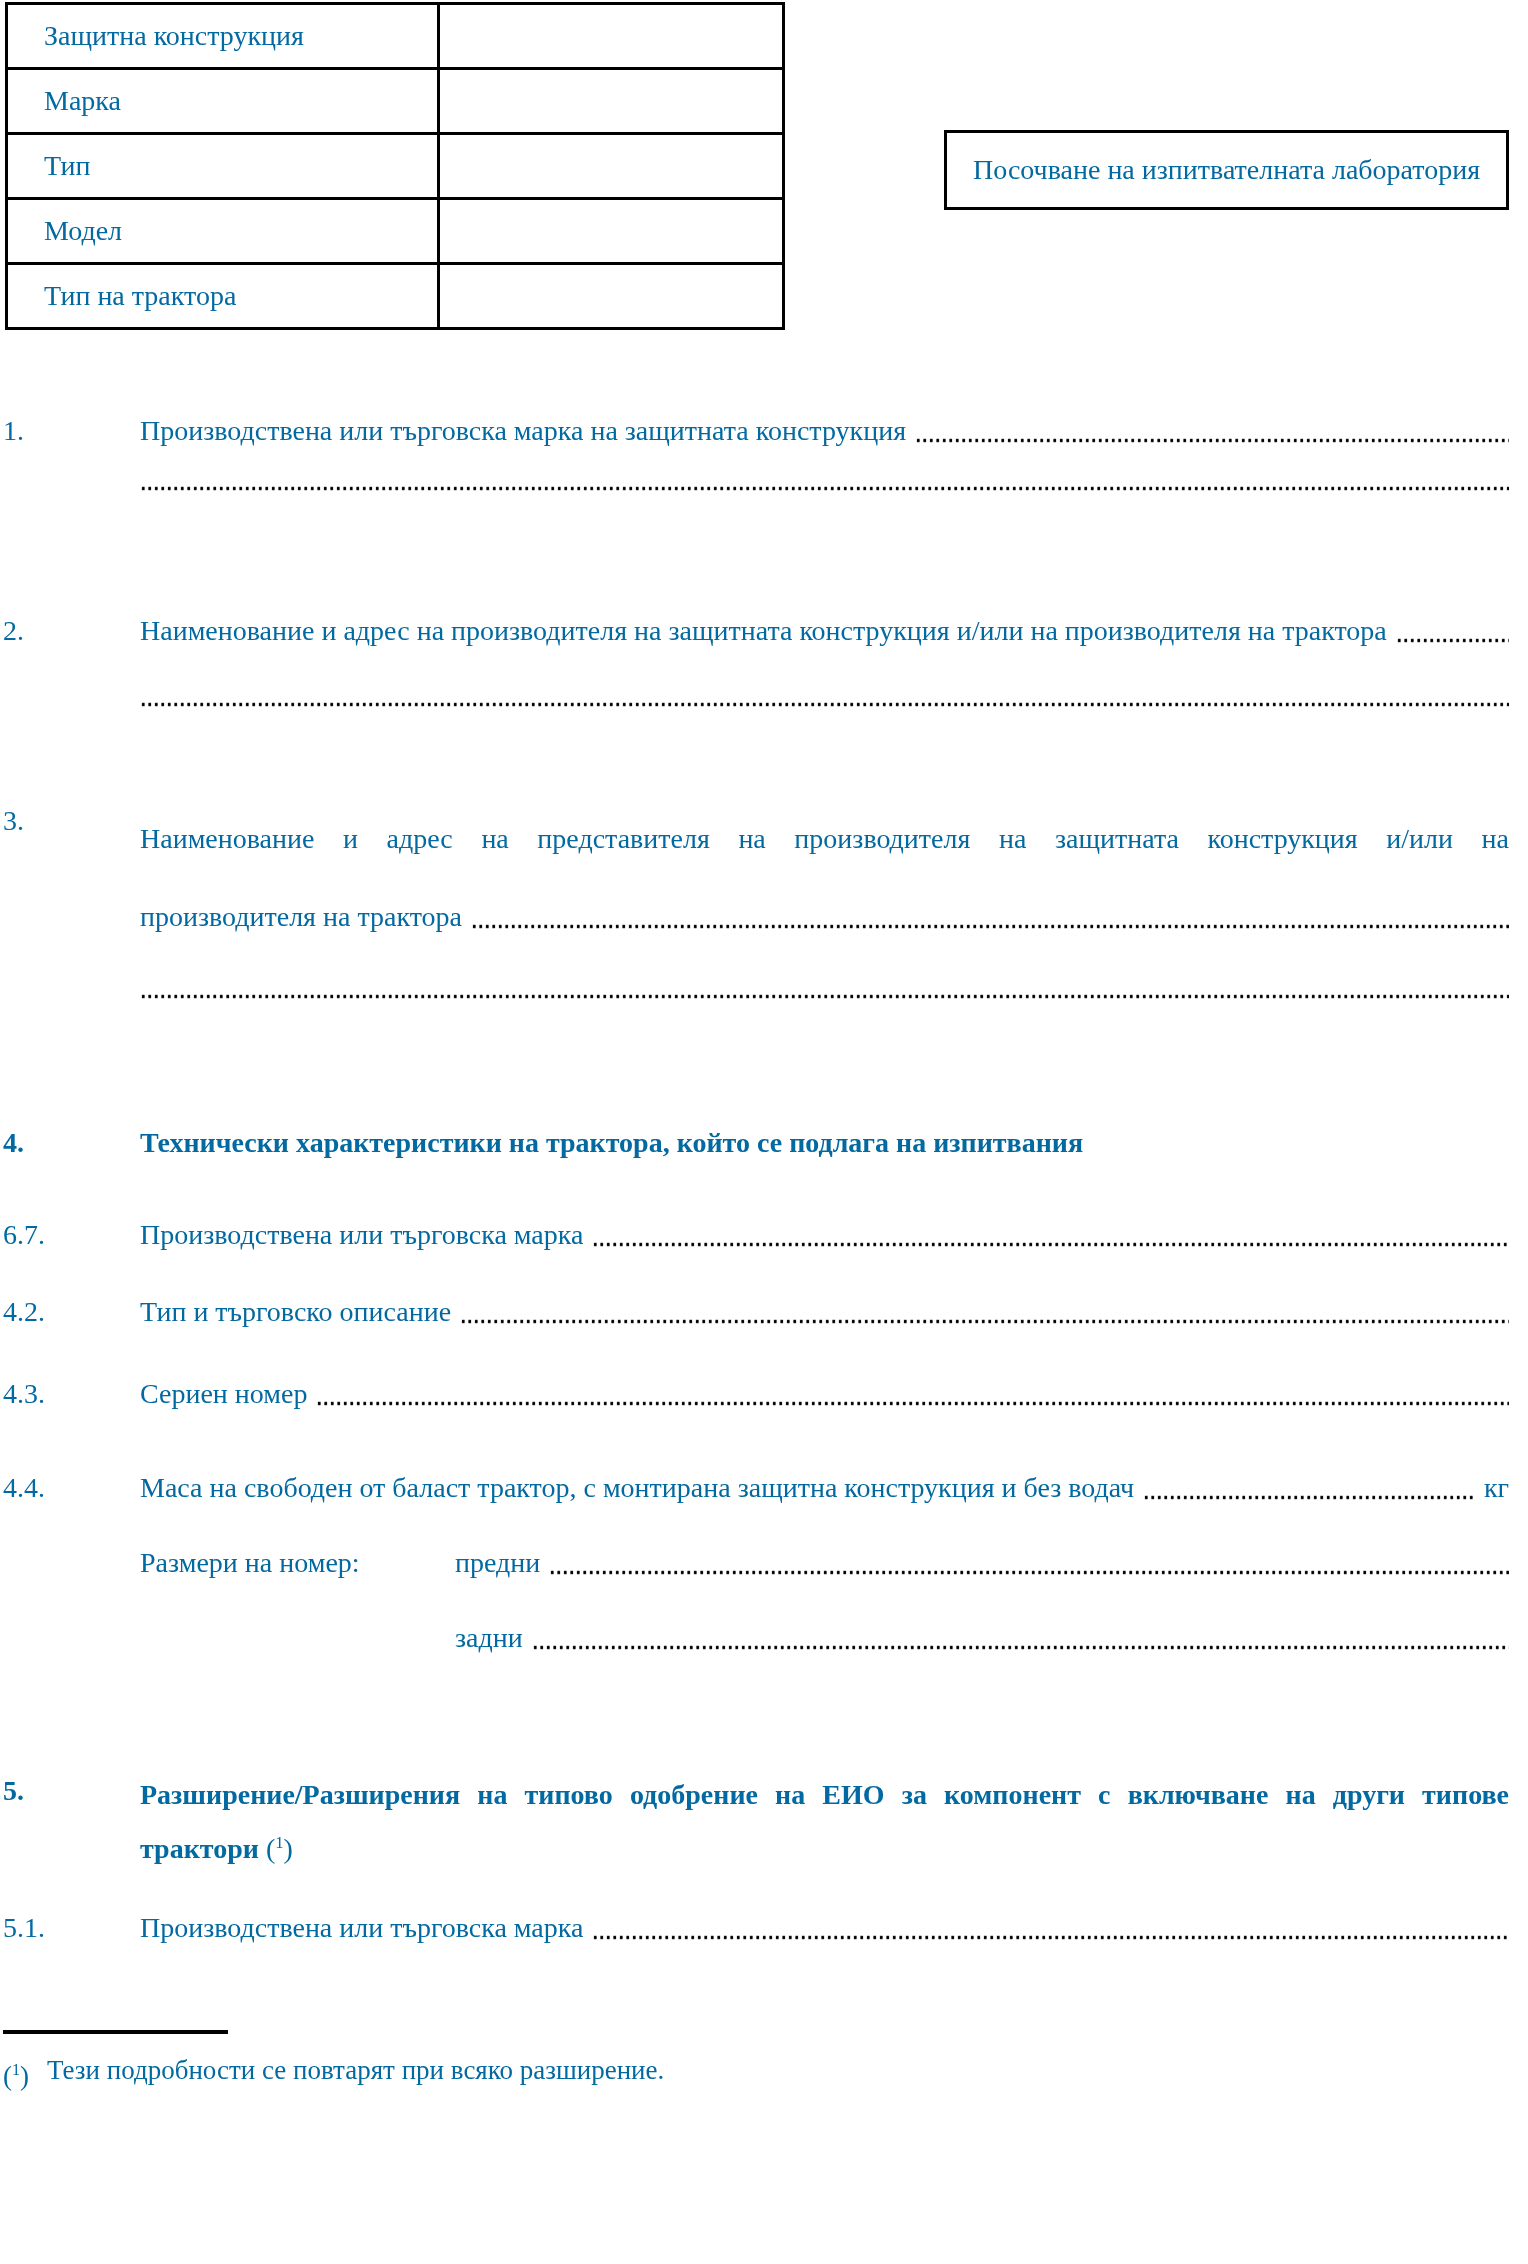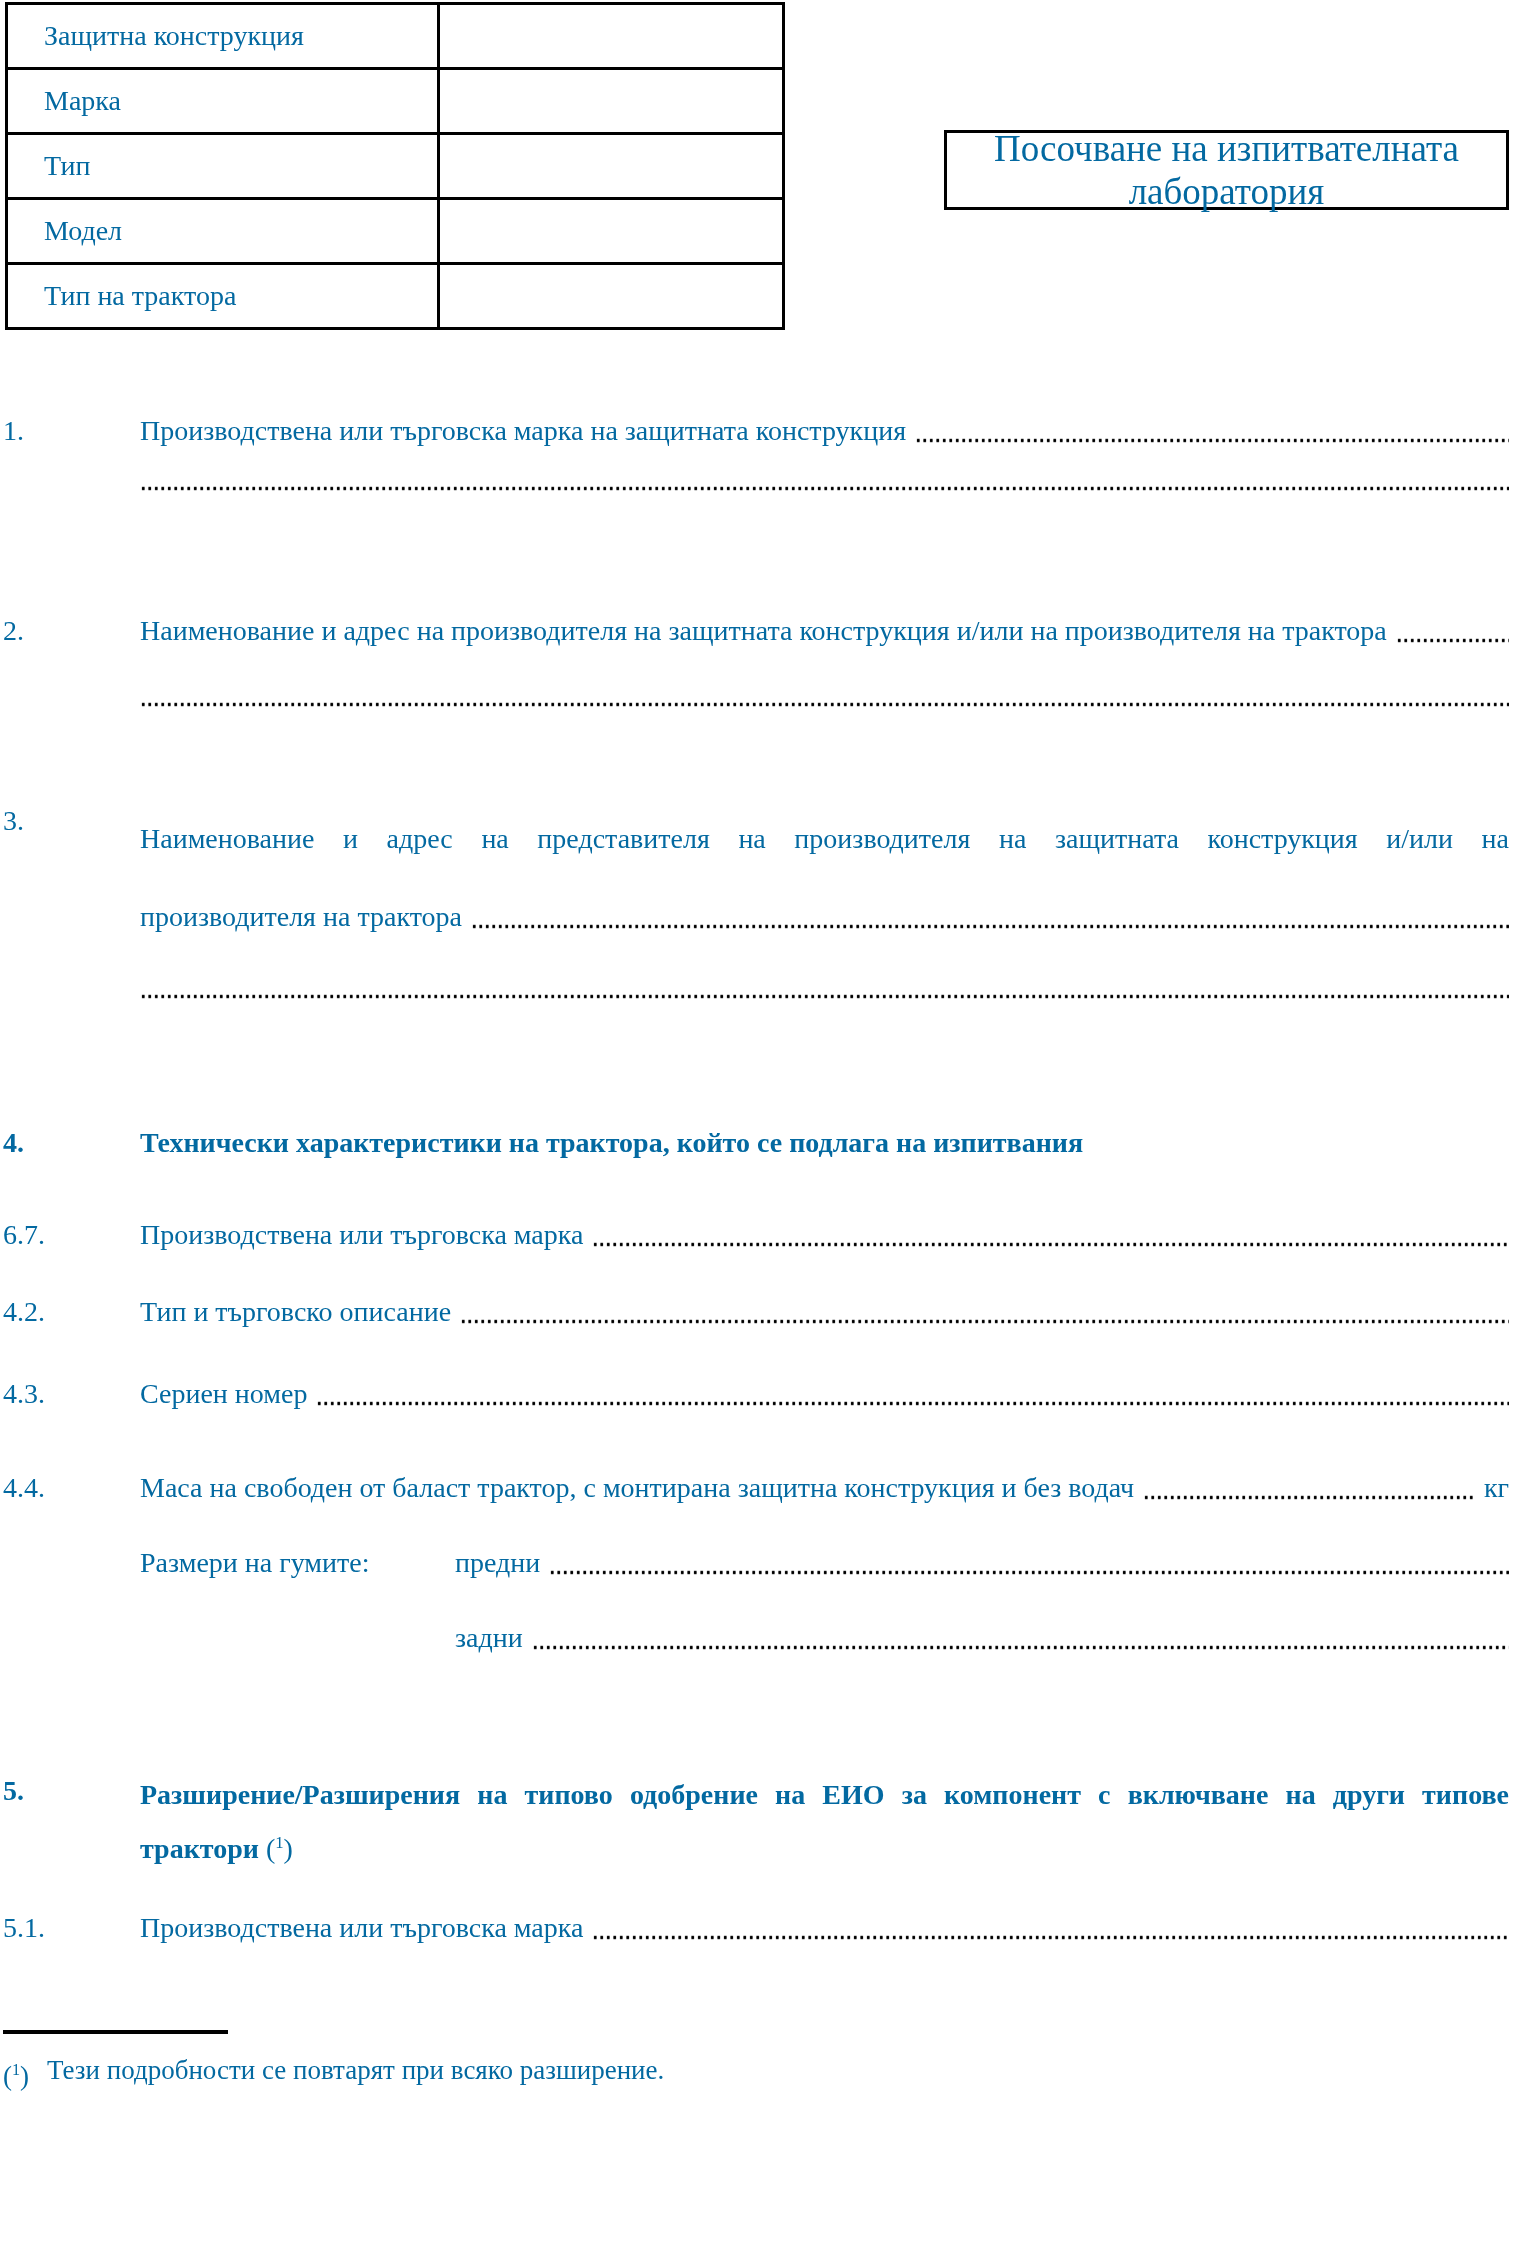--- a/index.html
+++ b/index.html
@@ -24,21 +24,21 @@
   }
   .spec-table td { border: 3px solid #000; }
   .spec-table td.lbl { width: 392px; height: 60px; padding-left: 36px; }
   .spec-table td.val { width: 340px; }
   .lab-box {
     position: absolute; right: 0; top: 130px;
     width: 565px; height: 80px;
     box-sizing: border-box;
     border: 3px solid #000;
     display: flex; align-items: center; justify-content: center;
-    font-size: 37px;
+    font-size: 28px;
     text-align: center;
   }
 
   
   .row { display: flex; align-items: stretch; height: 40px; line-height: 40px; }
   .num { width: 137px; flex-shrink: 0; }
   .content { flex: 1; display: flex; min-width: 0; }
   .txt { white-space: nowrap; }
   .dots {
     flex: 1; min-width: 20px; margin-left: 9px;
@@ -202,21 +202,21 @@
     <span class="content">
       <span class="txt">Маса на свободен от баласт трактор, с монтирана защитна конструкция и без водач</span>
       <span class="dots"></span>
       <span class="unit">кг</span>
     </span>
   </div>
 
   <div class="row" id="tire-front">
     <span class="num"></span>
     <span class="content">
-      <span class="txt tire-label">Размери на гумите:</span>
+      <span class="txt tire-label">Размери на номер:</span>
       <span class="txt">предни</span>
       <span class="dots"></span>
     </span>
   </div>
 
   <div class="row" id="tire-rear">
     <span class="num"></span>
     <span class="content">
       <span class="tire-label"></span>
       <span class="txt">задни</span>

